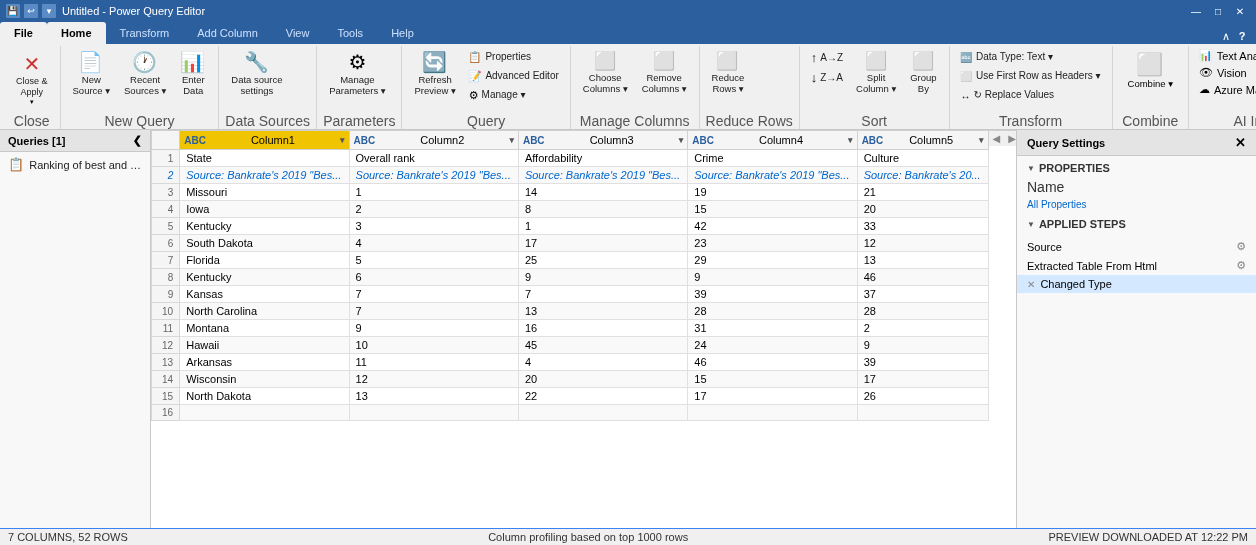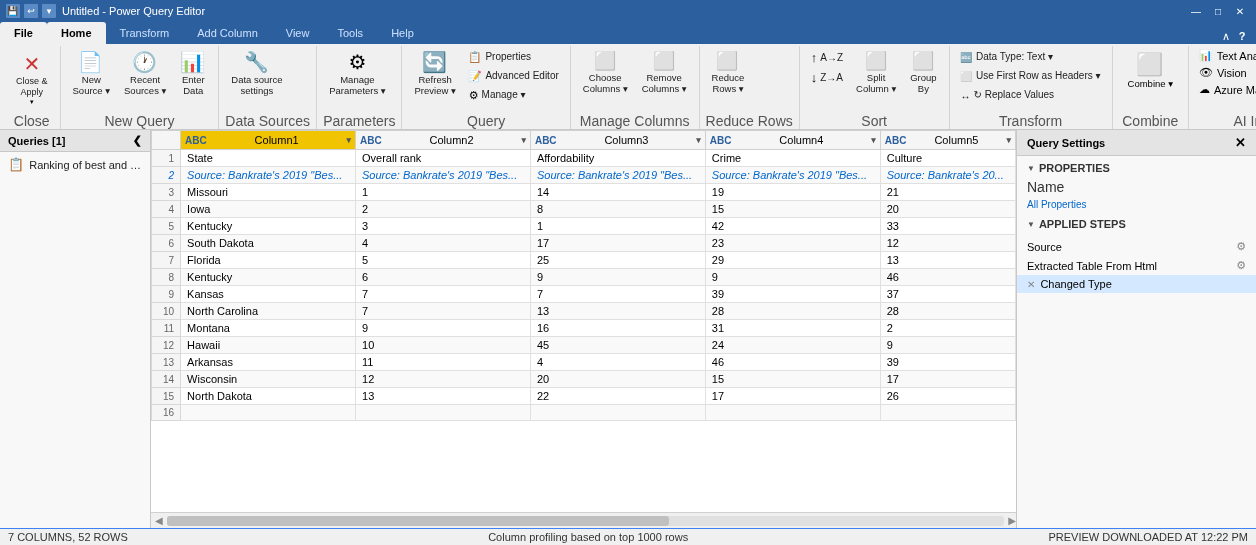--- a/index.html
+++ b/index.html
@@ -127,21 +127,21 @@
       cursor: pointer;
       font-size: 11px;
     }
     .query-item .query-icon { font-size: 13px; color: #2c5f9e; }
     .query-item .query-name { color: #222; flex: 1; white-space: nowrap; overflow: hidden; text-overflow: ellipsis; }
 
     
     .data-area {
       flex: 1;
       display: flex;
-      flex-direction: column;
+      flex-direction: row;
       overflow: hidden;
       background: white;
     }
     .grid-container {
       flex: 1;
       overflow: auto;
       position: relative;
     }
     table {
       border-collapse: collapse;

